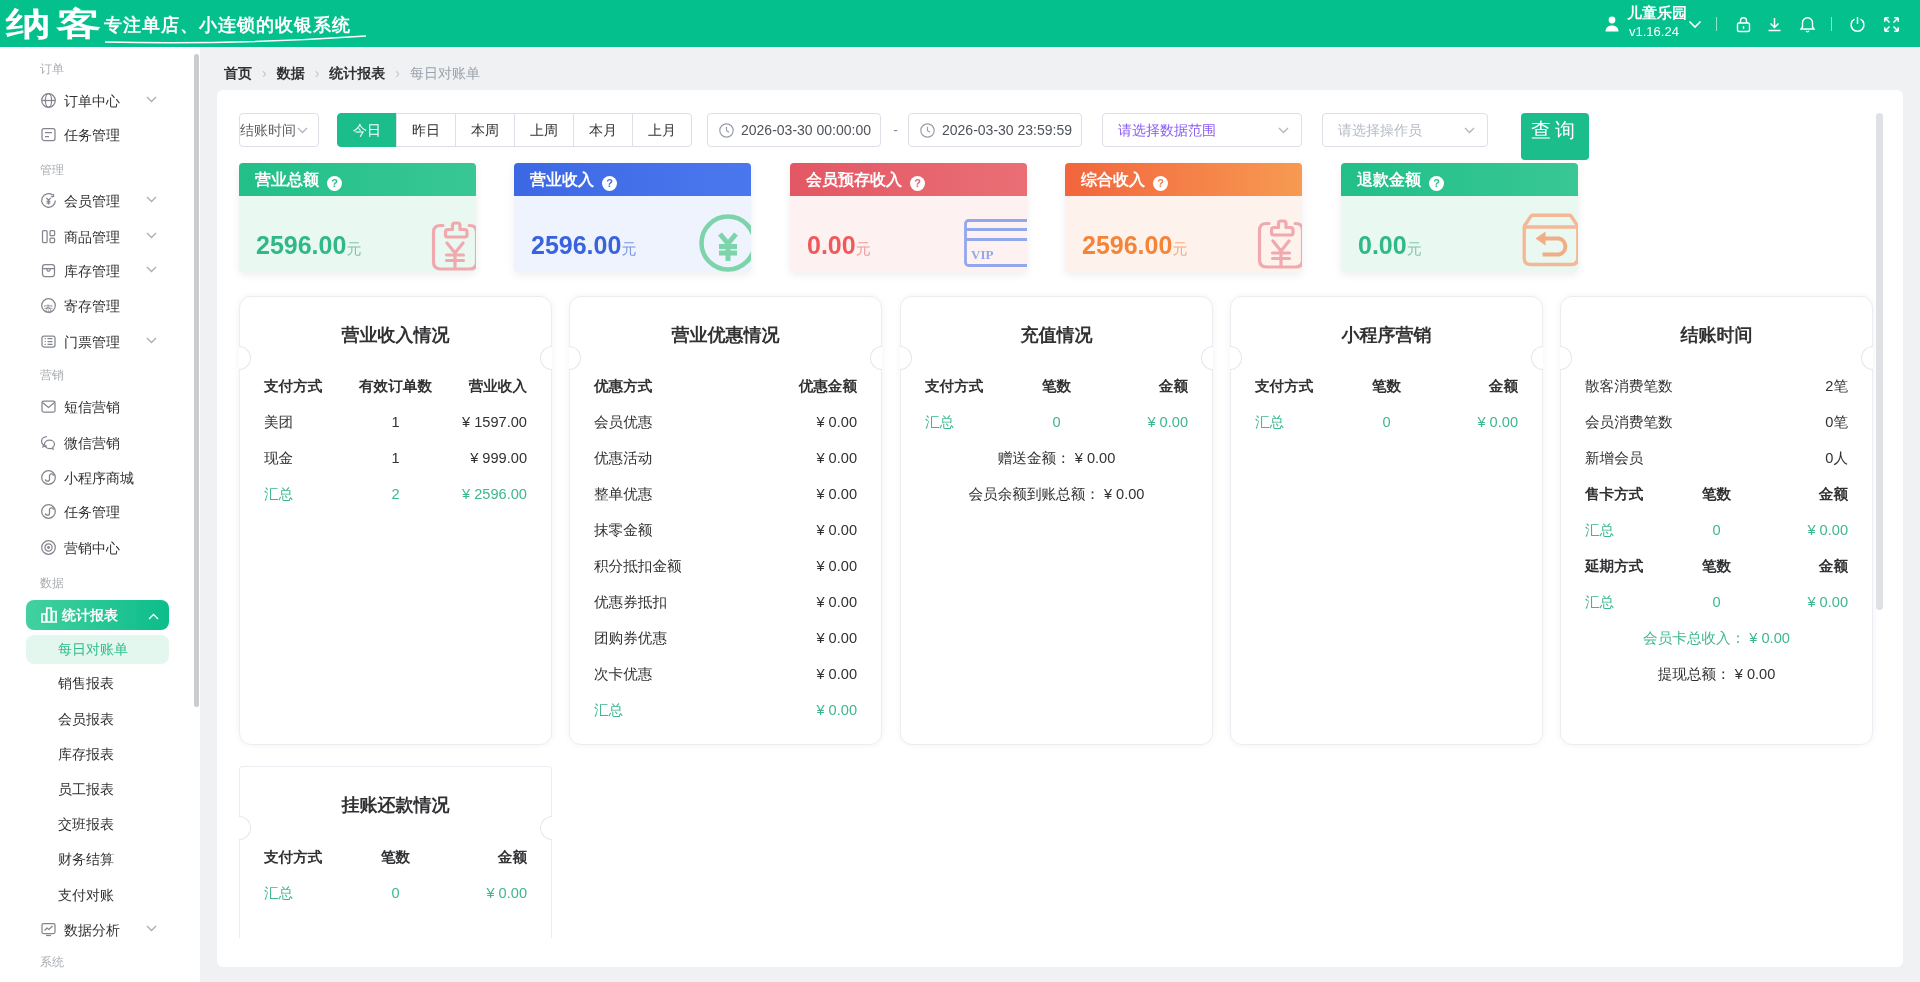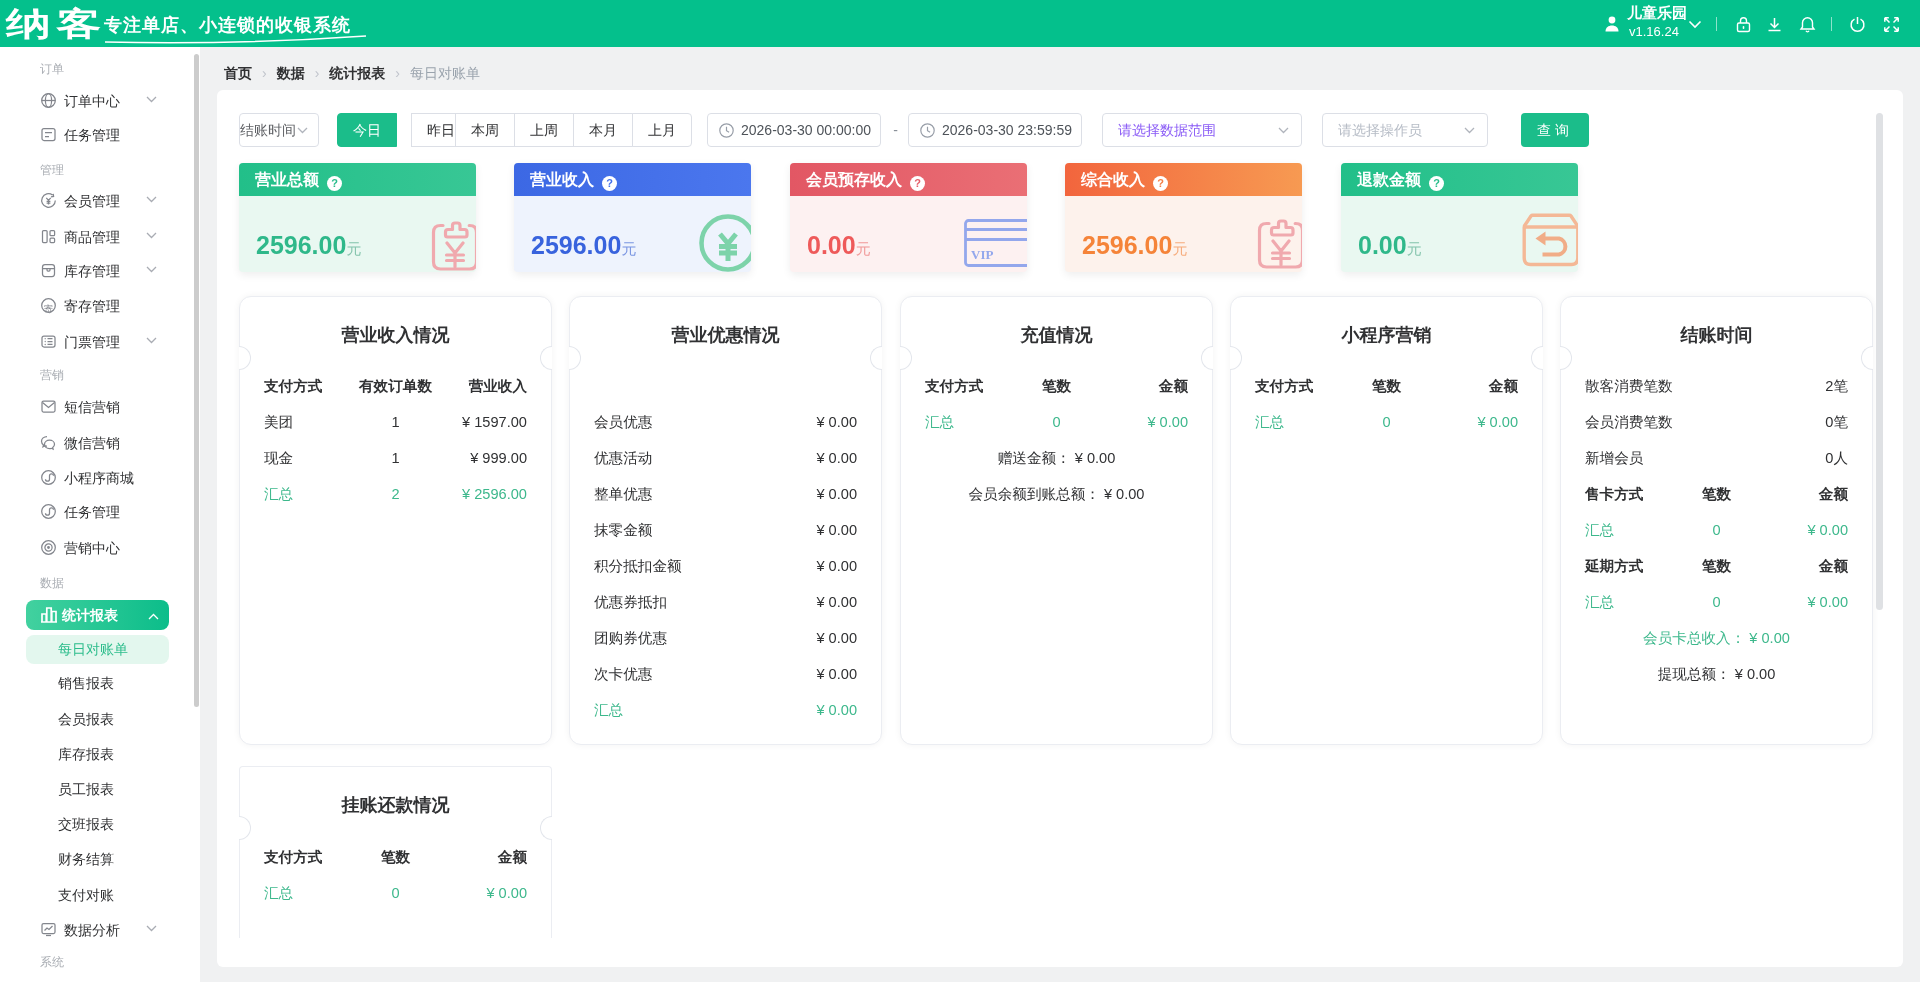--- a/index.html
+++ b/index.html
@@ -28,21 +28,21 @@
 .bc{position:absolute;top:65px;height:16px;line-height:16px;font-size:14px;z-index:5}
 .bc b{color:#303133}
 .bc .sep{color:#c0c4cc;padding:0 10px;font-family:"Liberation Sans",sans-serif}
 .bc .last{color:#9aa3ad}
 
 .card{position:absolute;left:217px;top:90px;width:1686px;height:877px;background:#fff;border-radius:6px;overflow:hidden}
 
 .fitem{position:absolute;top:23px;height:34px;border:1px solid #dcdfe6;border-radius:4px;background:#fff;font-size:14px;color:#606266}
 .btn{position:absolute;top:23px;width:60px;height:34px;border:1px solid #dcdfe6;background:#fff;text-align:center;line-height:32px;font-size:14px;color:#303133}
 .btn.on{background:#1bbd8a;border-color:#1bbd8a;color:#fff}
-.query{position:absolute;left:1304px;top:23px;width:68px;height:34px;background:#1bbd8a;border-radius:4px;color:#fff;font-size:14px;text-align:center;line-height:34px;letter-spacing:4px}
+.query{position:absolute;left:1304px;top:23px;width:68px;height:47px;background:#1bbd8a;border-radius:4px;color:#fff;font-size:20px;text-align:center;line-height:34px;letter-spacing:4px}
 
 .sc{position:absolute;top:73px;width:237px;height:109px;border-radius:4px;overflow:hidden;box-shadow:0 3px 8px rgba(0,0,0,.07)}
 .sc .hd{position:absolute;left:0;top:0;right:0;height:33px;color:#fff;font-size:16px;font-weight:bold;line-height:33px;padding-left:16px}
 .sc .q{display:inline-block;width:15px;height:15px;border-radius:50%;background:#fff;vertical-align:-2px;margin-left:8px;text-align:center;line-height:15px;font-size:11px;font-weight:bold}
 .sc .val{position:absolute;left:17px;bottom:14px;font-size:25px;font-weight:bold;line-height:1;letter-spacing:0px}
 .sc .val em{font-style:normal;font-size:15px;font-weight:normal}
 .sc .ico{position:absolute}
 
 .panel{position:absolute;width:313px;background:#fff;border:1px solid #ebedf2;border-radius:12px;box-shadow:0 0 7px rgba(0,0,0,.05)}
 .prow{top:206px;height:449px}
@@ -247,21 +247,21 @@
 </div>
 
 <div class="bc" style="left:224px"><b>首页</b><span class="sep">›</span><b>数据</b><span class="sep">›</span><b>统计报表</b><span class="sep">›</span><span class="last">每日对账单</span></div>
 
 <div class="card" id="card">
 
   <div class="fitem" style="left:22px;width:80px;line-height:32px;">结账时间<svg style="position:absolute;right:10px;top:13px" width="11" height="7" viewBox="0 0 11 7">
         <path d="M1 1l4.5 4.5L10 1" stroke="#b0b4bc" stroke-width="1.3" fill="none"></path>
       </svg></div>
   <div class="btn on" style="left:120px;border-radius:4px 0 0 4px">今日</div>
-  <div class="btn" style="left:194px">昨日</div>
+  <div class="btn" style="left:179px">昨日</div>
   <div class="btn" style="left:238px">本周</div>
   <div class="btn" style="left:297px">上周</div>
   <div class="btn" style="left:356px">本月</div>
   <div class="btn" style="left:415px;border-radius:0 4px 4px 0">上月</div>
   <div class="fitem" style="left:490px;width:174px;line-height:32px;color:#4e5359">
     <svg style="position:absolute;left:11px;top:9px" width="15" height="15" viewBox="0 0 15 15" fill="none" stroke="#989ea8" stroke-width="1.2">
         <circle cx="7.5" cy="7.5" r="6.7"></circle>
         <path d="M7.5 3.8v3.9l2.6 1.5"></path>
       </svg>
     <span style="margin-left:33px">2026-03-30 00:00:00</span>
@@ -350,20 +350,24 @@
     <div class="row grn" style="top:179px">
         <span class="c1">汇总</span>
         <span class="c2">2</span>
         <span class="c3">¥ 2596.00</span>
       </div>
   </div>
   <div class="panel prow" style="left:352px">
     <div class="ptitle">营业优惠情况</div>
     <div class="notch l"></div>
       <div class="notch r"></div>
+    <div class="row hdr" style="top:71px">
+        <span class="c1">优惠方式</span>
+        <span class="c3">优惠金额</span>
+      </div>
     <div class="row" style="top:107px">
         <span class="c1">会员优惠</span>
         <span class="c3">¥ 0.00</span>
       </div>
     <div class="row" style="top:143px">
         <span class="c1">优惠活动</span>
         <span class="c3">¥ 0.00</span>
       </div>
     <div class="row" style="top:179px">
         <span class="c1">整单优惠</span>

